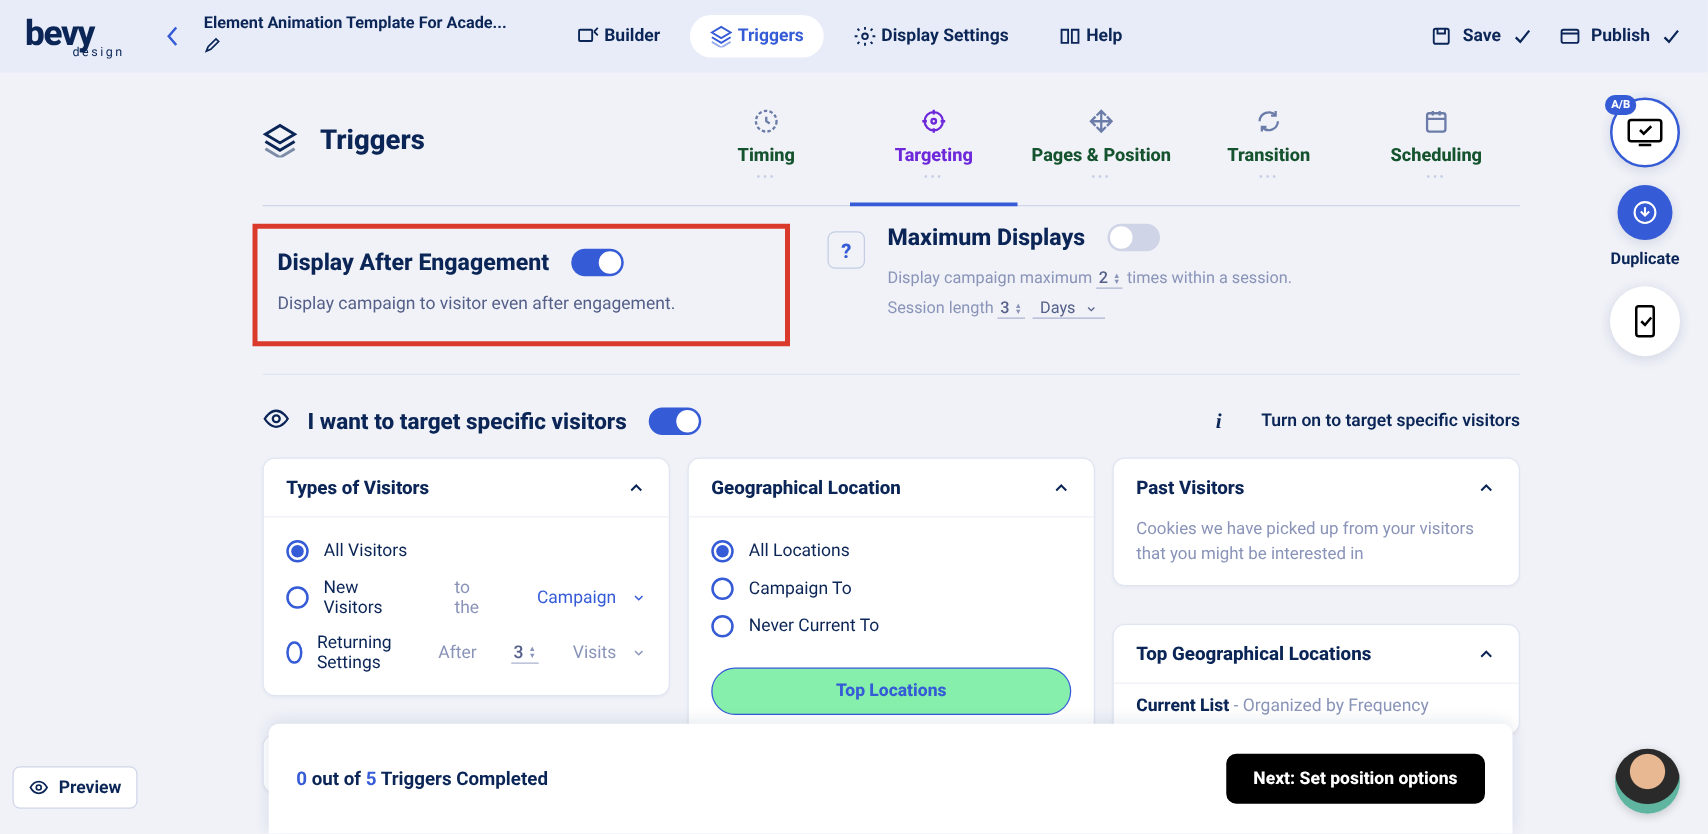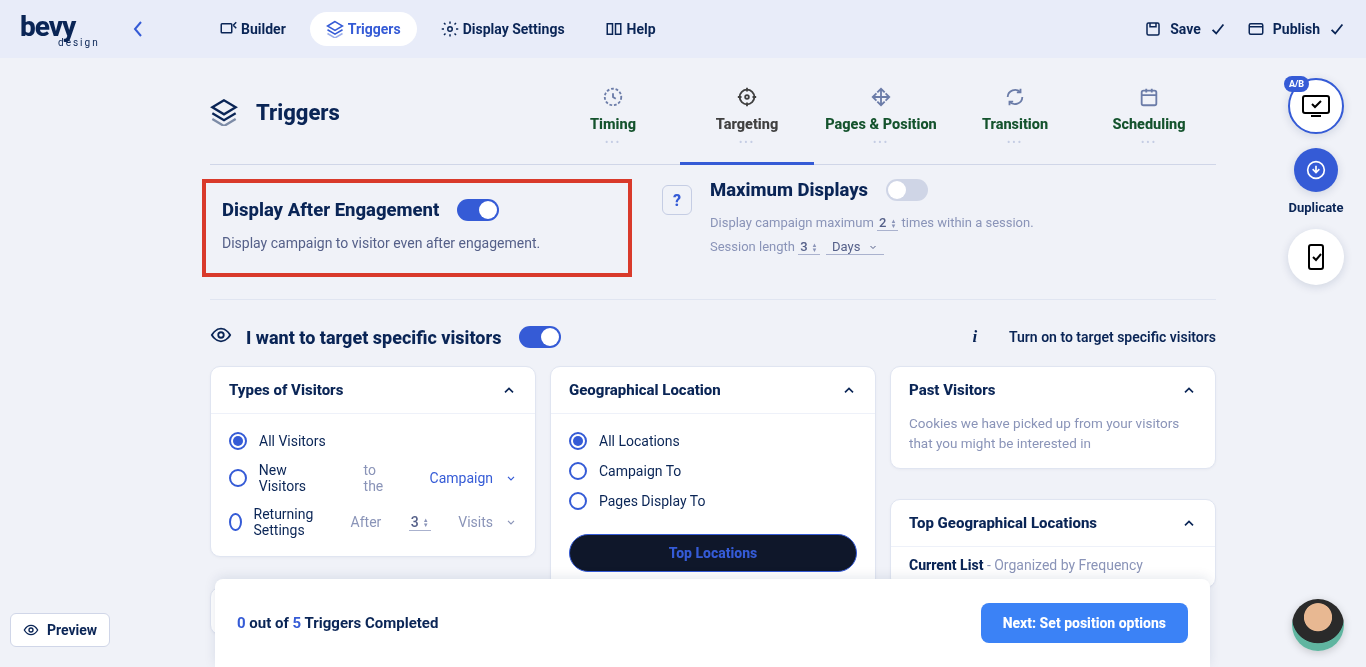--- a/index.html
+++ b/index.html
@@ -19,21 +19,21 @@
 .tr-btn{display:flex;align-items:center;gap:8px;font-size:14px;font-weight:700;color:#0a2556;cursor:pointer}
 .tr-btn svg{width:18px;height:18px}
 .main{padding:20px 150px 0 210px;position:relative}
 .page-header{display:flex;align-items:flex-start;border-bottom:1px solid #d0d6e8;padding-bottom:0}
 .page-title{display:flex;align-items:center;gap:18px;font-size:22px;font-weight:800;color:#0a2556;padding-top:20px}
 .tabs{margin-left:auto;display:flex;gap:0}
 .tab{width:134px;text-align:center;padding:8px 0 16px;cursor:pointer;position:relative}
 .tab .ic{height:24px;display:flex;justify-content:center;color:#6b7ca8}
 .tab .lbl{font-size:14.5px;font-weight:800;color:#14532d;margin-top:6px}
 .tab .dots{color:#c5cde4;font-size:10px;letter-spacing:2px;margin-top:4px}
-.tab.active .ic,.tab.active .lbl{color:#404040}
+.tab.active .ic,.tab.active .lbl{color:#6d28d9}
 .tab.active::after{content:"";position:absolute;bottom:-1px;left:0;right:0;height:3px;background:#355bd6}
 .row2{display:flex;margin-top:14px;border-bottom:1px solid #e0e5f1;padding-bottom:22px}
 .highlight-box{border:4px solid #d93a2b;padding:16px 16px 22px;width:430px;margin-left:-8px}
 .setting-title{font-size:18.5px;font-weight:800;color:#0a2556;display:flex;align-items:flex-start;gap:18px}
 .setting-desc{font-size:14px;color:#556089;margin-top:14px}
 .toggle{width:42px;height:22px;border-radius:11px;background:#355bd6;position:relative;cursor:pointer;display:inline-block}
 .toggle::after{content:"";position:absolute;width:18px;height:18px;background:#fff;border-radius:50%;top:2px;right:2px}
 .toggle.off{background:#cfd5e6}
 .toggle.off::after{right:auto;left:2px}
 .helpbox{width:30px;height:30px;border:1px solid #c5cde4;border-radius:6px;display:flex;align-items:center;justify-content:center;color:#355bd6;font-weight:800;margin-left:30px;margin-top:6px}
@@ -52,50 +52,56 @@
 .col{flex:1;display:flex;flex-direction:column;gap:30px}
 .card{background:#fff;border:1px solid #e0e5f1;border-radius:10px;box-shadow:0 1px 3px rgba(10,37,86,.04)}
 .card-h{display:flex;align-items:center;justify-content:space-between;padding:14px 18px;border-bottom:1px solid #eef1f9;font-size:15px;font-weight:800;color:#0a2556}
 .card-h.nob{border-bottom:none}
 .card-b{padding:12px 18px}
 .radio-row{display:flex;align-items:center;gap:12px;padding:6px 0;font-size:14px;color:#0a2556}
 .radio{width:18px;height:18px;border:2px solid #355bd6;border-radius:50%;display:flex;align-items:center;justify-content:center;cursor:pointer}
 .radio.sel::after{content:"";width:10px;height:10px;background:#355bd6;border-radius:50%}
 .muted{color:#8a94b8}
 .link{color:#355bd6}
-.btn-outline{border:1px solid #355bd6;color:#355bd6;background:#0f172a;border-radius:20px;padding:10px;font-weight:800;text-align:center;margin:6px 18px 16px;cursor:pointer;font-size:14px}
+.btn-outline{border:1px solid #355bd6;color:#355bd6;background:#86efac;border-radius:20px;padding:10px;font-weight:800;text-align:center;margin:6px 18px 16px;cursor:pointer;font-size:14px}
 .card-desc{font-size:13.5px;color:#8a94b8;padding:0 18px 14px;line-height:1.5}
 .list-line{padding:10px 18px 14px;font-size:14px;color:#0a2556}
 .list-line b{font-weight:800}
 .list-line .m{color:#8a94b8}
 .right-rail{position:absolute;right:22px;top:78px;display:flex;flex-direction:column;align-items:center;gap:14px}
 .circ{width:56px;height:56px;border-radius:50%;background:#fff;box-shadow:0 2px 10px rgba(10,37,86,.14);display:flex;align-items:center;justify-content:center;cursor:pointer;position:relative}
 .circ.primary{border:2px solid #355bd6}
 .circ.sm{width:44px;height:44px;background:#355bd6;color:#fff}
 .badge-ab{position:absolute;top:-4px;left:-6px;background:#355bd6;color:#fff;font-size:9px;font-weight:800;padding:3px 5px;border-radius:9px}
 .rail-lbl{font-size:13px;font-weight:700;color:#0a2556;margin-top:-6px}
 .footer{position:absolute;left:215px;right:156px;bottom:0;height:88px;background:#fff;box-shadow:0 -2px 12px rgba(10,37,86,.1);border-radius:8px 8px 0 0;display:flex;align-items:center;padding:0 22px}
 .footer .prog{font-size:15px;font-weight:700;color:#0a2556}
 .footer .prog .b{color:#355bd6}
-.footer .nbtn{margin-left:auto;background:#3b82f6;color:#fff;font-weight:800;font-size:14px;padding:12px 22px;border-radius:8px;cursor:pointer}
+.footer .nbtn{margin-left:auto;background:#000000;color:#fff;font-weight:800;font-size:14px;padding:12px 22px;border-radius:8px;cursor:pointer}
 .prev-btn{position:absolute;left:10px;bottom:20px;background:#fff;border:1px solid #d0d6e8;border-radius:6px;padding:8px 12px;font-size:14px;font-weight:700;color:#0a2556;display:flex;align-items:center;gap:8px;cursor:pointer}
 .avatar{position:absolute;right:22px;bottom:16px;width:52px;height:52px;border-radius:50%;background:radial-gradient(circle at 50% 35%, #e8b892 32%, #2a2a2a 34% 60%, #60b5a0 62%);box-shadow:0 2px 8px rgba(0,0,0,.18)}
 svg{stroke:currentColor;fill:none;stroke-width:2}
 .chev{display:flex;align-items:center}
 </style>
 </head>
 <body>
 
 <div class="topbar">
   <div class="logo"><span>bevy</span><small>design</small></div>
   <div class="back-chevron">
       <svg width="14" height="20" viewBox="0 0 14 20">
         <path d="M10 3 L4 10 L10 17"></path>
       </svg>
     </div>
+  <div class="title-block">
+    <div class="t">Element Animation Template For Acade...</div>
+    <div class="edit"><svg width="14" height="14" viewBox="0 0 20 20">
+          <path d="M3 17 L5 12 L14 3 L17 6 L8 15 Z"></path>
+        </svg></div>
+  </div>
   <div class="nav">
     <div class="nav-item">
         <svg viewBox="0 0 24 24">
           <rect x="3" y="5" width="14" height="12" rx="1"></rect>
           <path d="M19 7 L23 3 M19 7 L23 11"></path>
         </svg>
         <span>Builder</span>
       </div>
     <div class="nav-item active">
         <svg viewBox="0 0 24 24" fill="#355bd6" stroke="none">
@@ -314,21 +320,21 @@
           <div class="radio-row">
               <span class="radio sel"></span>
               <span>All Locations</span>
             </div>
           <div class="radio-row">
               <span class="radio"></span>
               <span>Campaign To</span>
             </div>
           <div class="radio-row">
               <span class="radio"></span>
-              <span>Pages Display To</span>
+              <span>Never Current To</span>
             </div>
         </div>
         <div class="btn-outline">Top Locations</div>
       </div>
     </div>
     <div class="col">
       <div class="card">
         <div class="card-h nob">
             <span>Past Visitors</span>
             <span class="chev">

